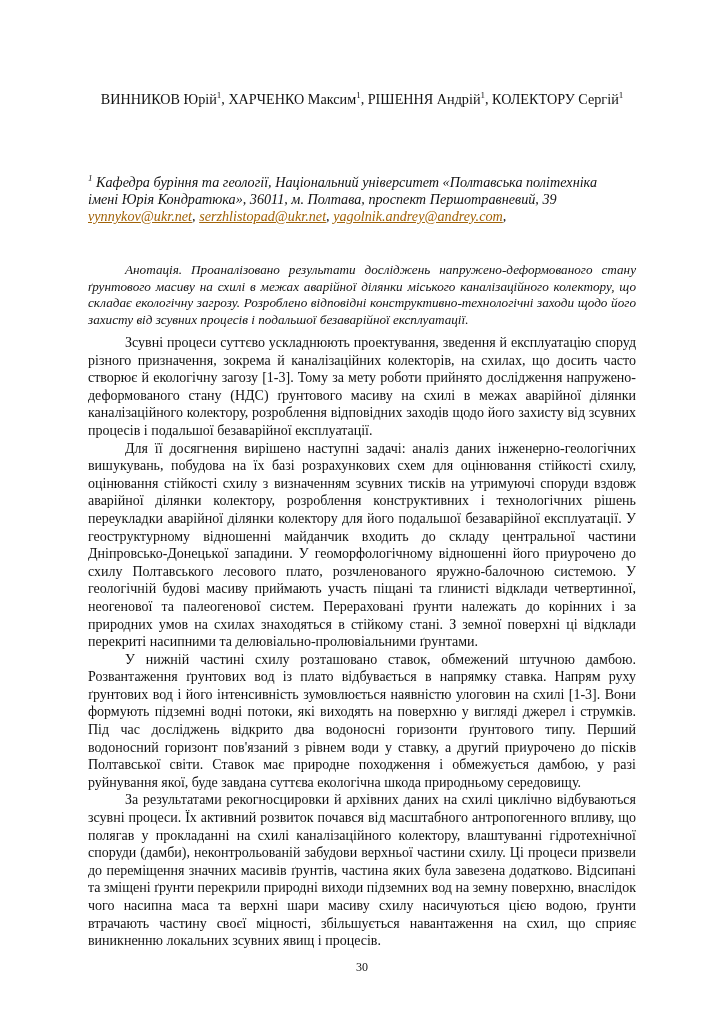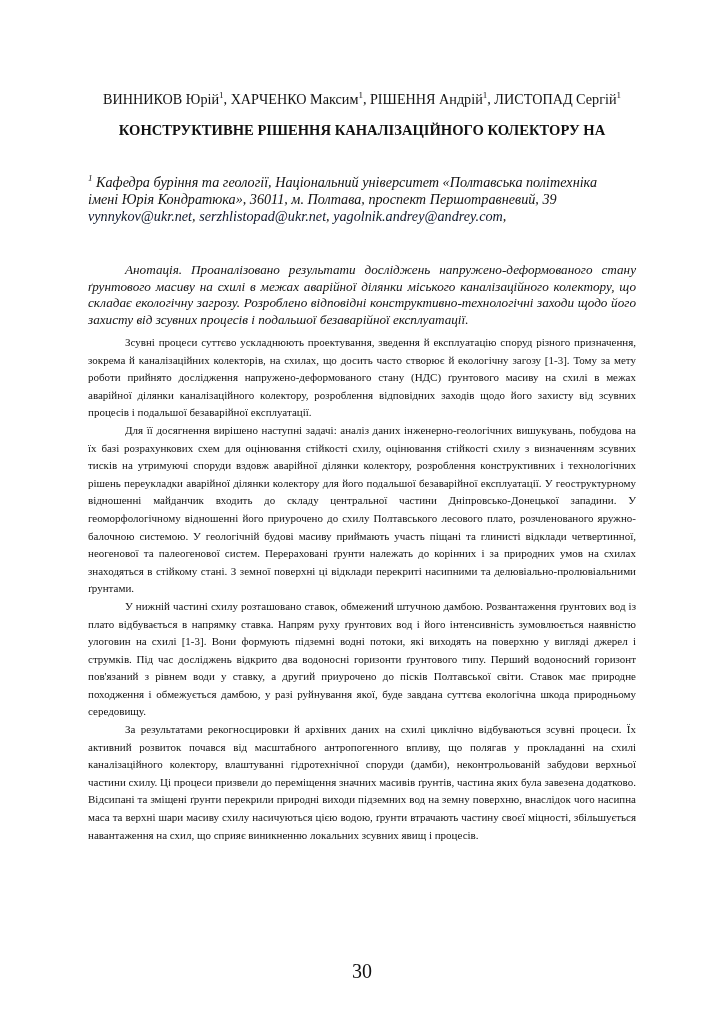--- a/index.html
+++ b/index.html
@@ -7,42 +7,41 @@
          font-family:"Liberation Serif", serif; color:#111; }
   .page { position:absolute; left:88px; top:0; width:548px; }
   .authors { position:absolute; top:90px; left:0; width:548px; text-align:center;
              font-size:14.2px; white-space:nowrap; }
   .authors sup { font-size:9px; }
   .title { position:absolute; top:122px; left:0; width:548px; text-align:center;
            font-weight:bold; font-size:14.6px; line-height:17px; }
   .affil { position:absolute; top:170px; left:0; width:548px; text-align:left;
            font-style:italic; font-size:14.2px; line-height:17px; }
   .affil sup { font-size:9px; }
-  .affil a { color:#0f172a; }
+  .affil a { color:#a16207; text-decoration:underline; }
   .abstract { position:absolute; top:262px; left:0; width:548px; font-style:italic;
               font-size:13.2px; line-height:16.5px; text-align:justify; }
   .abstract .lead { font-weight:normal; }
-  .body { position:absolute; top:334px; left:0; width:548px; font-size:11px;
+  .body { position:absolute; top:334px; left:0; width:548px; font-size:14px;
           line-height:17.6px; text-align:justify; }
   .body p { margin:0; text-indent:37px; }
-  .pagenum { position:absolute; top:960px; left:0; width:548px; text-align:center; font-size:20px; }
+  .pagenum { position:absolute; top:960px; left:0; width:548px; text-align:center; font-size:12px; }
 </style>
 </head>
 <body>
 
 <div class="page">
   <div class="authors">
     <span>ВИННИКОВ Юрій</span><sup>1</sup>,
     <span>ХАРЧЕНКО Максим</span><sup>1</sup>,
     <span>РІШЕННЯ Андрій</span><sup>1</sup>,
-    <span>ЛИСТОПАД Сергій</span><sup>1</sup>
+    <span>КОЛЕКТОРУ Сергій</span><sup>1</sup>
   </div>
 
   <div class="title">
-    <div>КОНСТРУКТИВНЕ РІШЕННЯ КАНАЛІЗАЦІЙНОГО КОЛЕКТОРУ НА</div>
   </div>
 
   <div class="affil">
     <div><sup>1</sup><span> Кафедра буріння та геології, Національний університет «Полтавська політехніка</span></div>
     <div>імені Юрія Кондратюка», 36011, м. Полтава, проспект Першотравневий, 39</div>
     <div>
       <a>vynnykov@ukr.net</a>,
       <a>serzhlistopad@ukr.net</a>,
       <a>yagolnik.andrey@andrey.com</a>,
     </div>

